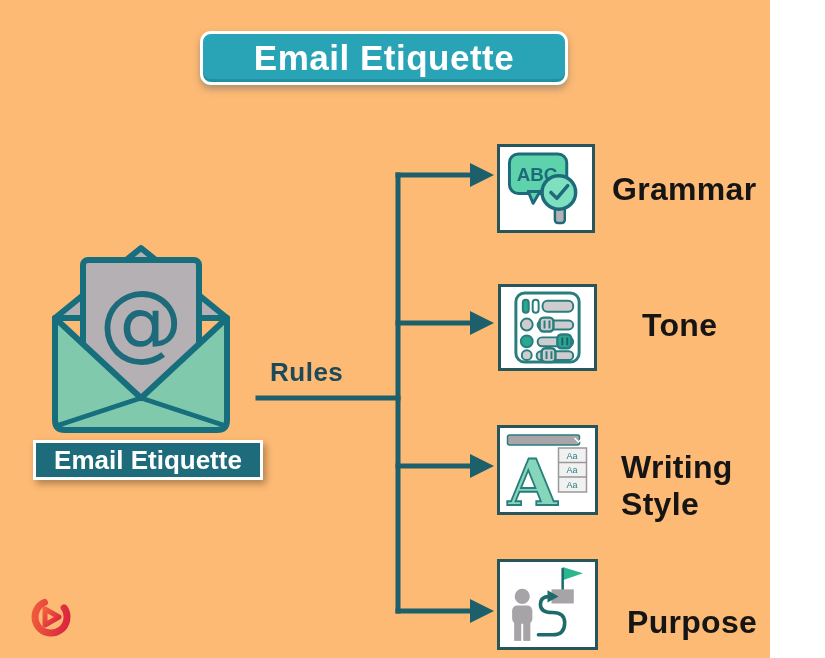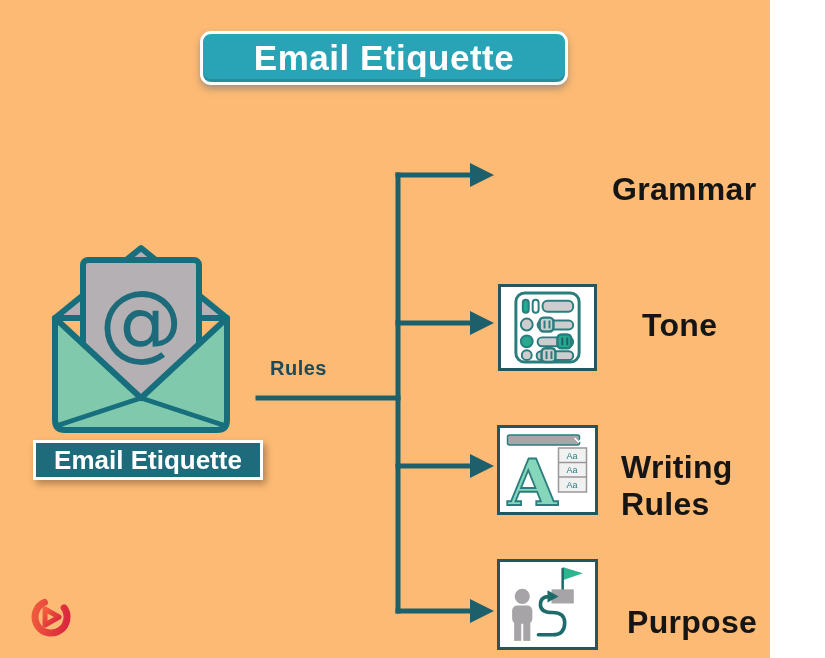--- a/index.html
+++ b/index.html
@@ -20,21 +20,21 @@
   .env-caption{
     position:absolute;left:33px;top:440px;width:224px;height:34px;
     background:#1d6b7b;border:3px solid #ffffff;
     box-shadow:3px 4px 7px rgba(0,0,0,.3);
     color:#ffffff;font-size:26px;font-weight:bold;text-align:center;line-height:34px;
   }
   
   .connectors{position:absolute;left:0;top:0;width:825px;height:658px;pointer-events:none;}
   .rules-label{
     position:absolute;left:270px;top:357px;
-    color:#1c4a59;font-size:20px;font-weight:bold;letter-spacing:.5px;
+    color:#1c4a59;font-size:26px;font-weight:bold;letter-spacing:.5px;
   }
   
   .icon-box{position:absolute;background:#ffffff;border:3px solid #27555c;box-sizing:border-box;}
   .icon-box svg{display:block;width:100%;height:100%;}
   #box-grammar{left:497px;top:144px;width:98px;height:89px;}
   #box-tone{left:498px;top:284px;width:99px;height:87px;}
   #box-writing{left:497px;top:425px;width:101px;height:90px;}
   #box-purpose{left:497px;top:559px;width:101px;height:91px;}
   
   .branch-label{position:absolute;color:#151515;font-size:32px;font-weight:800;letter-spacing:.3px;}
@@ -79,20 +79,30 @@
     <g fill="#1d5f6b">
       <polygon points="470,163 494,175 470,187"></polygon>
       <polygon points="470,311 494,323 470,335"></polygon>
       <polygon points="470,454 494,466 470,478"></polygon>
       <polygon points="470,599 494,611 470,623"></polygon>
     </g>
   </svg>
 
   <div class="rules-label">Rules</div>
 
+  <div class="icon-box" id="box-grammar">
+    <svg viewBox="0 0 92 84">
+      <rect x="9" y="7" width="58" height="40" rx="9" fill="#5ed3ab" stroke="#1d6b7a" stroke-width="3"></rect>
+      <polygon points="28,45 40,45 33,57" fill="#5ed3ab" stroke="#1d6b7a" stroke-width="3" stroke-linejoin="round"></polygon>
+      <text x="37" y="34" text-anchor="middle" font-family="Liberation Sans, sans-serif" font-weight="bold" font-size="19" fill="#1d6b7a">ABC</text>
+      <rect x="55" y="60" width="10" height="17" rx="3" fill="#b5b0b3" stroke="#1d6b7a" stroke-width="2.5"></rect>
+      <circle cx="59" cy="46" r="17" fill="#7fe0c0" stroke="#1d6b7a" stroke-width="3.5"></circle>
+      <path d="M51,46 L57,52 L68,39" fill="none" stroke="#1d6b7a" stroke-width="3.5" stroke-linecap="round" stroke-linejoin="round"></path>
+    </svg>
+  </div>
   <div class="branch-label" id="label-grammar">Grammar</div>
 
   <div class="icon-box" id="box-tone">
     <svg viewBox="0 0 92 82">
       <rect x="14" y="6" width="64" height="70" rx="9" fill="#ffffff" stroke="#2a7d7d" stroke-width="3"></rect>
       <rect x="21" y="13" width="6" height="13" rx="3" fill="#2aa78f" stroke="#2a7d7d" stroke-width="2"></rect>
       <rect x="31" y="13" width="6" height="13" rx="3" fill="#ffffff" stroke="#2a7d7d" stroke-width="2"></rect>
       <rect x="41" y="14" width="31" height="11" rx="5" fill="#cfcccf" stroke="#2a7d7d" stroke-width="2"></rect>
       <circle cx="25" cy="38" r="6" fill="#cfcccf" stroke="#2a7d7d" stroke-width="2"></circle>
       <rect x="36" y="34" width="36" height="9" rx="4.5" fill="#cfcccf" stroke="#2a7d7d" stroke-width="2"></rect>
@@ -115,21 +125,21 @@
       <rect x="7" y="7" width="72" height="10" rx="2" fill="#a9a5a8" stroke="#2a7d7d" stroke-width="1.5"></rect>
       <path d="M74,10 l4,4 l4,-4" fill="none" stroke="#ffffff" stroke-width="1.5"></path>
       <rect x="58" y="20" width="28" height="44" fill="#f2f1f2" stroke="#9a979a" stroke-width="1.5"></rect>
       <path d="M58,34.5 H86 M58,49 H86" stroke="#9a979a" stroke-width="1.5"></path>
       <text x="66" y="31" font-family="Liberation Sans, sans-serif" font-size="9" fill="#2a7d7d">Aa</text>
       <text x="66" y="45" font-family="Liberation Sans, sans-serif" font-size="9" fill="#2a7d7d">Aa</text>
       <text x="66" y="60" font-family="Liberation Sans, sans-serif" font-size="9" fill="#2a7d7d">Aa</text>
       <text x="32" y="77" text-anchor="middle" font-family="DejaVu Serif, serif" font-weight="bold" font-size="64" fill="#85d6ba" stroke="#2a7d7d" stroke-width="1.8">A</text>
     </svg>
   </div>
-  <div class="branch-label" id="label-writing">Writing Rules</div>
+  <div class="branch-label" id="label-writing">Writing Style</div>
 
   <div class="icon-box" id="box-purpose">
     <svg viewBox="0 0 94 84">
       <polygon points="62,5 82,11 62,18" fill="#2bb68f"></polygon>
       <path d="M62,6 V28" stroke="#1d6b6b" stroke-width="2.5"></path>
       <rect x="51" y="27" width="22" height="14" fill="#a7a4a7"></rect>
       <circle cx="22" cy="34" r="7.5" fill="#a7a4a7"></circle>
       <rect x="12" y="43" width="20" height="18" rx="5" fill="#a7a4a7"></rect>
       <rect x="14" y="59" width="7" height="19" fill="#a7a4a7"></rect>
       <rect x="23" y="59" width="7" height="19" fill="#a7a4a7"></rect>

